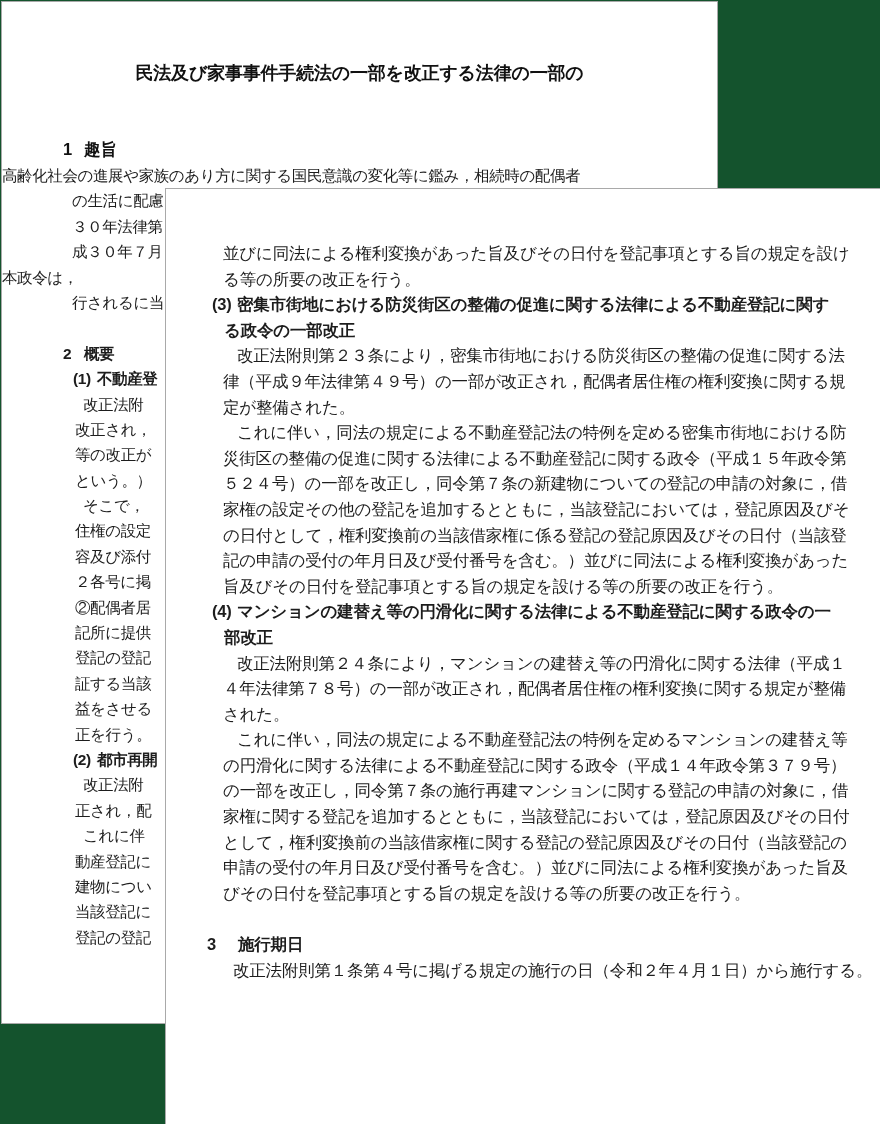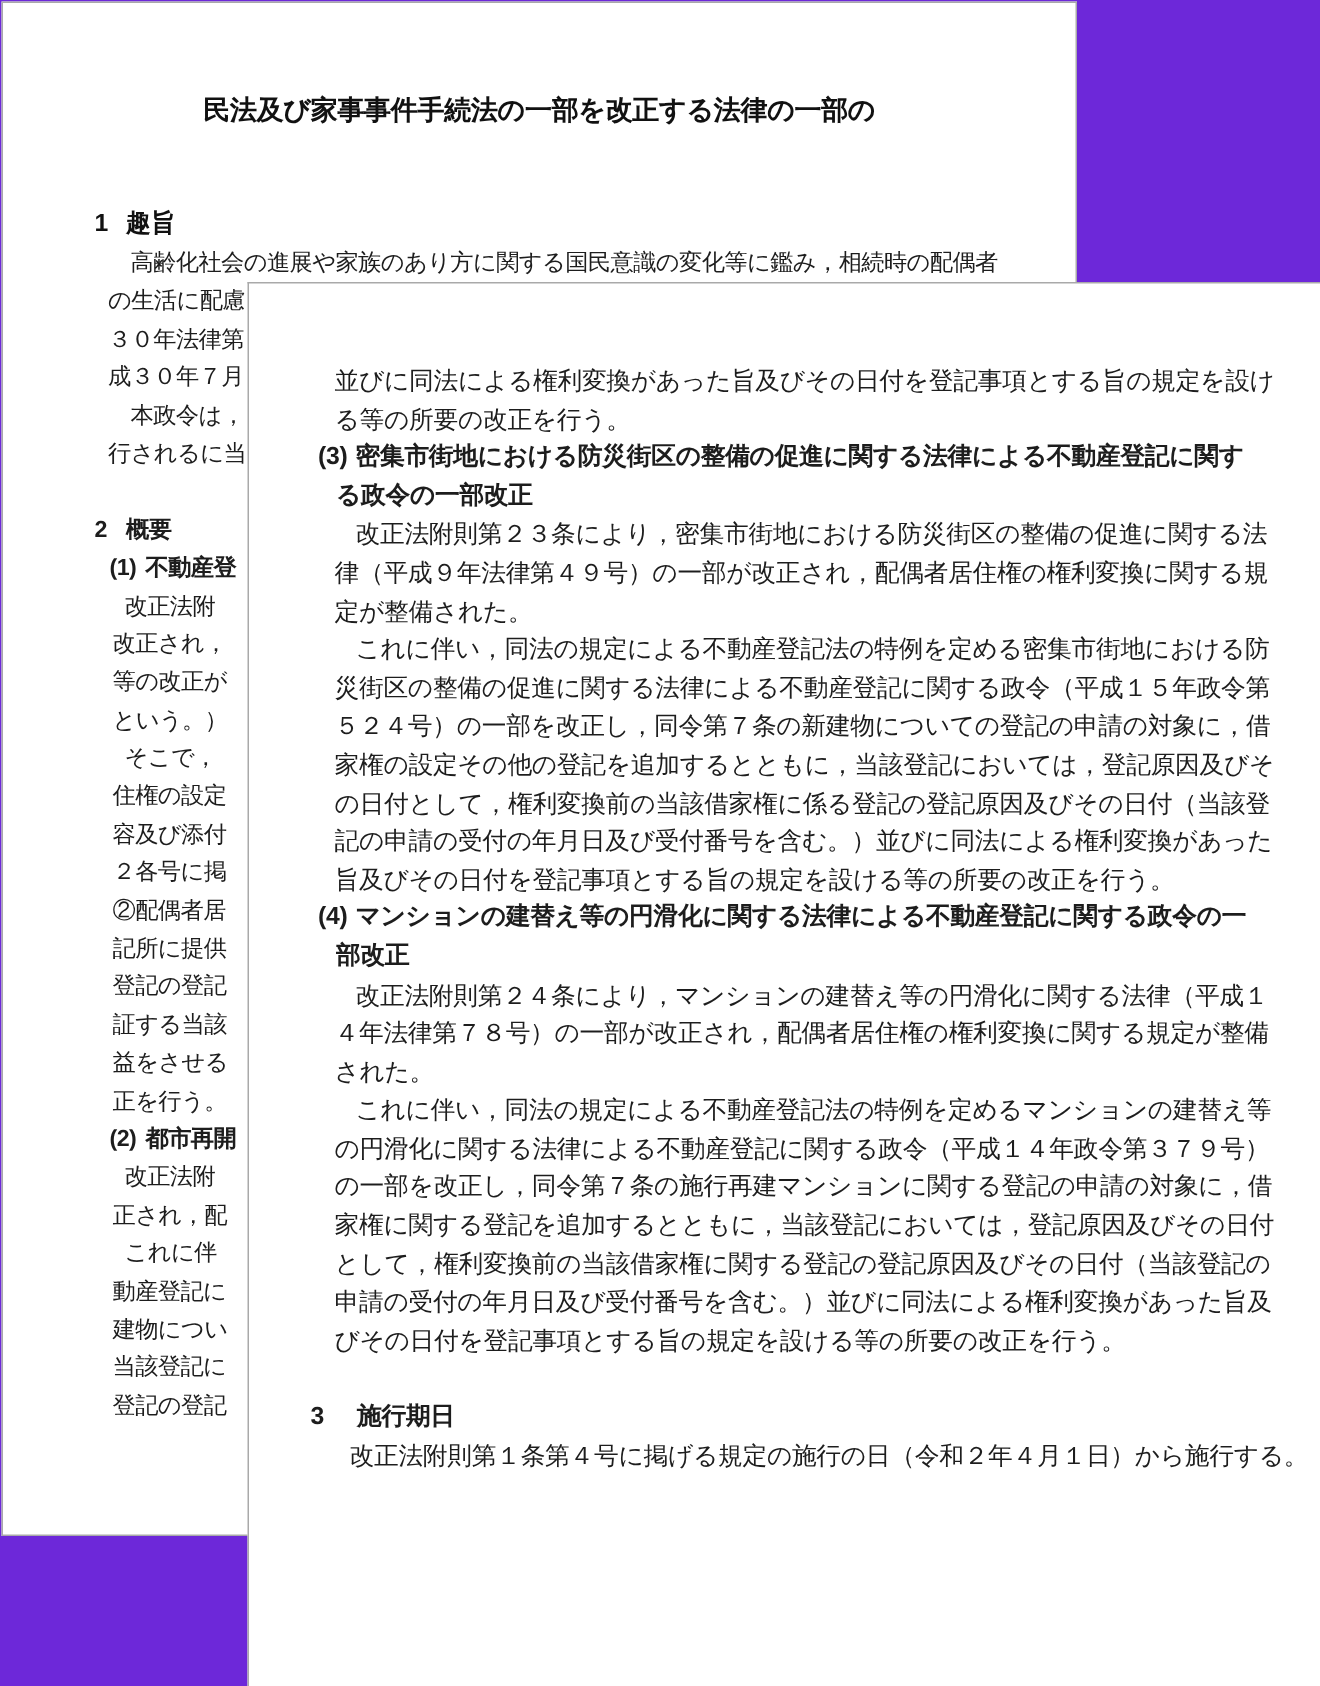--- a/index.html
+++ b/index.html
@@ -1,17 +1,17 @@
 <!DOCTYPE html>
 <html><head>
 <meta charset="utf-8">
 <style>
   html,body{margin:0;padding:0;background:#ffffff;}
   .viewport{
-    position:relative;width:880px;height:1124px;overflow:hidden;background:#6d28d9;
+    position:relative;width:880px;height:1124px;overflow:hidden;background:#14532d;
     font-family:"Liberation Serif","DejaVu Serif",serif;
   }
   .page{position:absolute;background:#ffffff;border:1px solid #a9a9a9;box-sizing:border-box;}
   #back-page{left:1px;top:1px;width:717px;height:1023px;}
   #front-page{left:165px;top:188px;width:742px;height:960px;border-right:none;border-bottom:none;}
 
   
   .doc-title{
     position:absolute;top:57px;left:0;right:0;text-align:center;
     font-family:"Liberation Sans","DejaVu Sans",sans-serif;font-weight:bold;
@@ -21,21 +21,21 @@
     position:absolute;top:135px;left:0;height:25px;line-height:25px;
     font-family:"Liberation Sans","DejaVu Sans",sans-serif;font-weight:bold;
     font-size:16.5px;color:#111;margin-left:61px;white-space:pre;
   }
   .bp-h1 .num{display:inline-block;width:21px;}
   .bp-body{position:absolute;top:161px;left:0;width:100%;}
   .bp-body .ln{
     height:25.4px;line-height:25.4px;font-size:15.5px;letter-spacing:-0.4px;
     color:#1d1d1d;white-space:pre;overflow:hidden;
   }
-  .b-first{margin-left:85px;}
+  .b-first{}
   .b-cont{margin-left:70px;}
   .b-cont2{margin-left:73px;}
   .b-pfirst{margin-left:81px;}
   .b-item,.b-h1{
     font-family:"Liberation Sans","DejaVu Sans",sans-serif;font-weight:bold;color:#111;
     font-size:15.5px;letter-spacing:-0.3px;
   }
   .b-item{margin-left:71px;}
   .b-item .num{display:inline-block;width:24px;}
   .b-h1{margin-left:61px;font-size:16.5px;}

